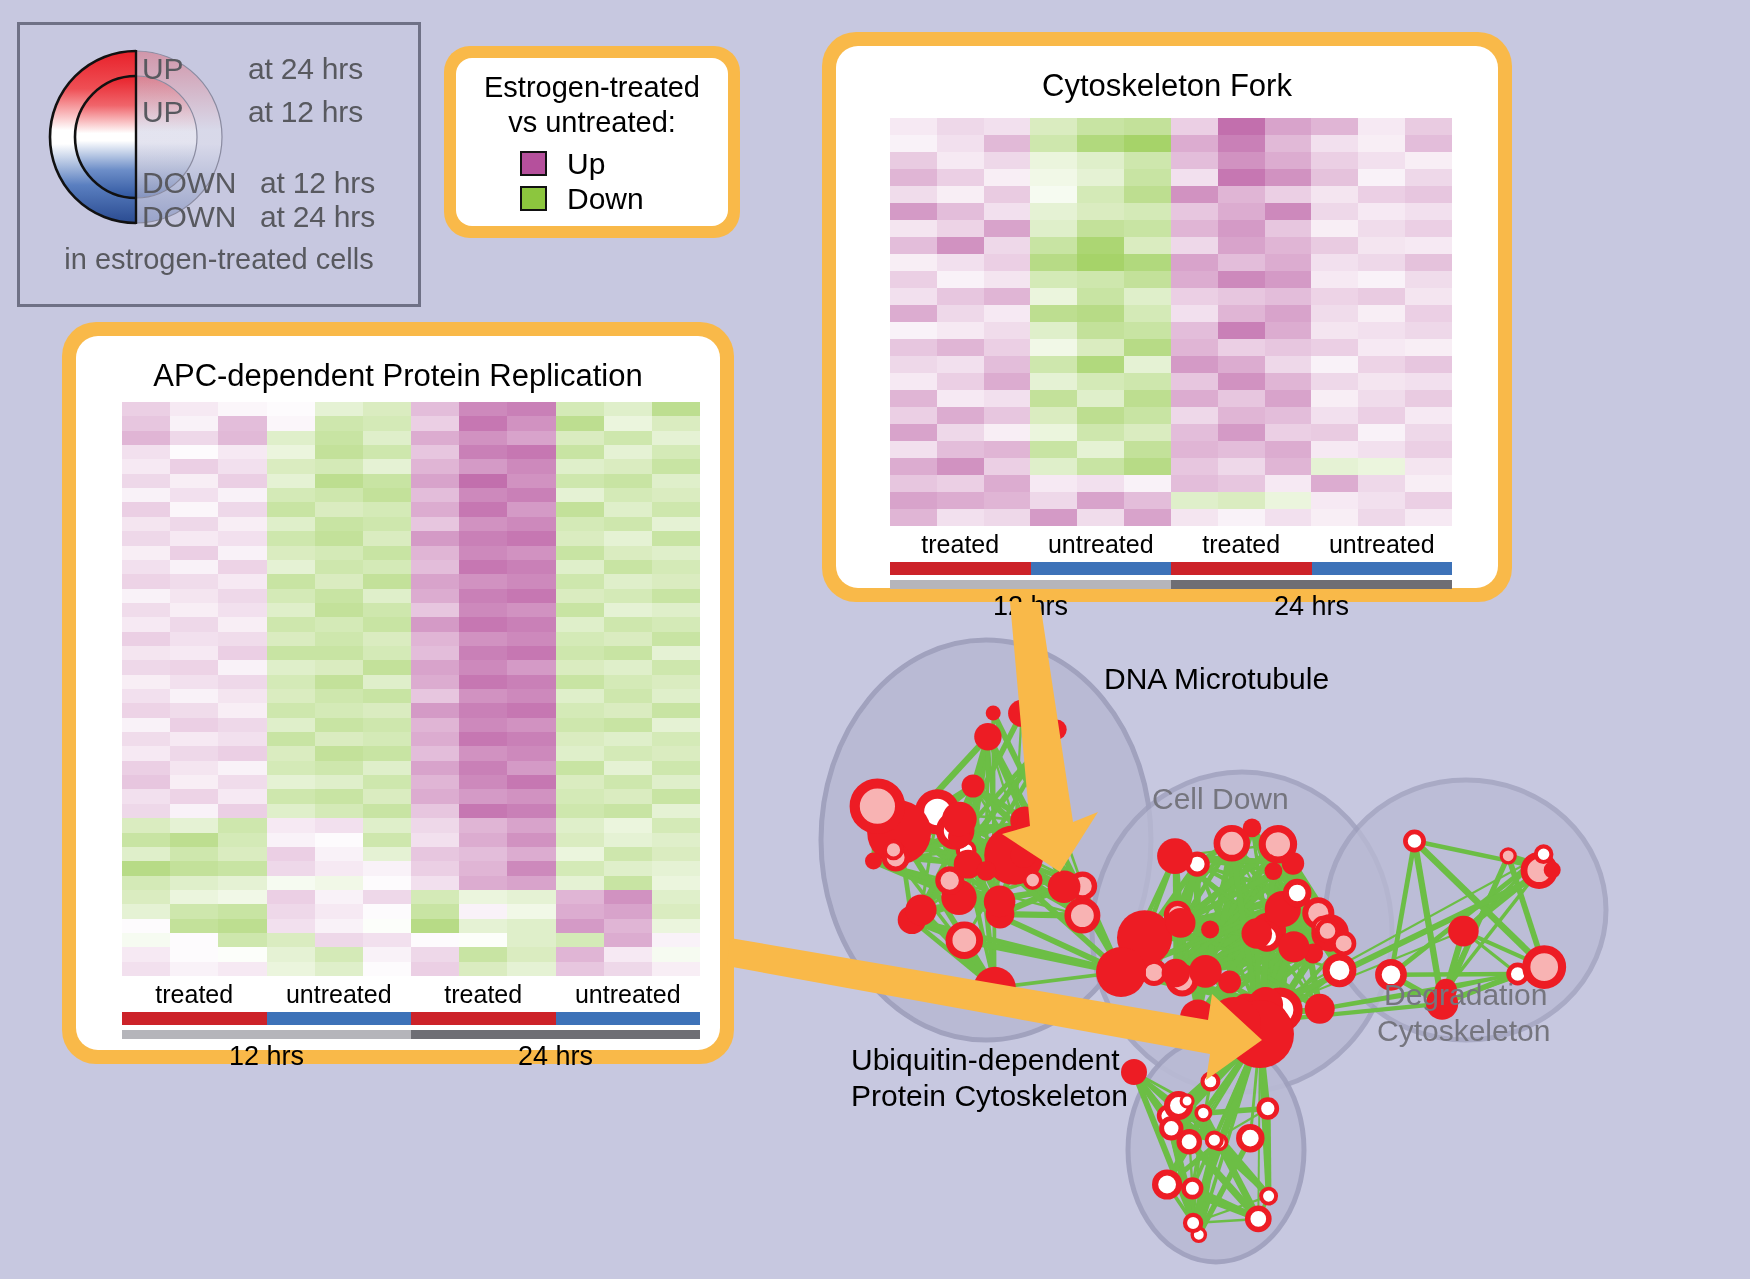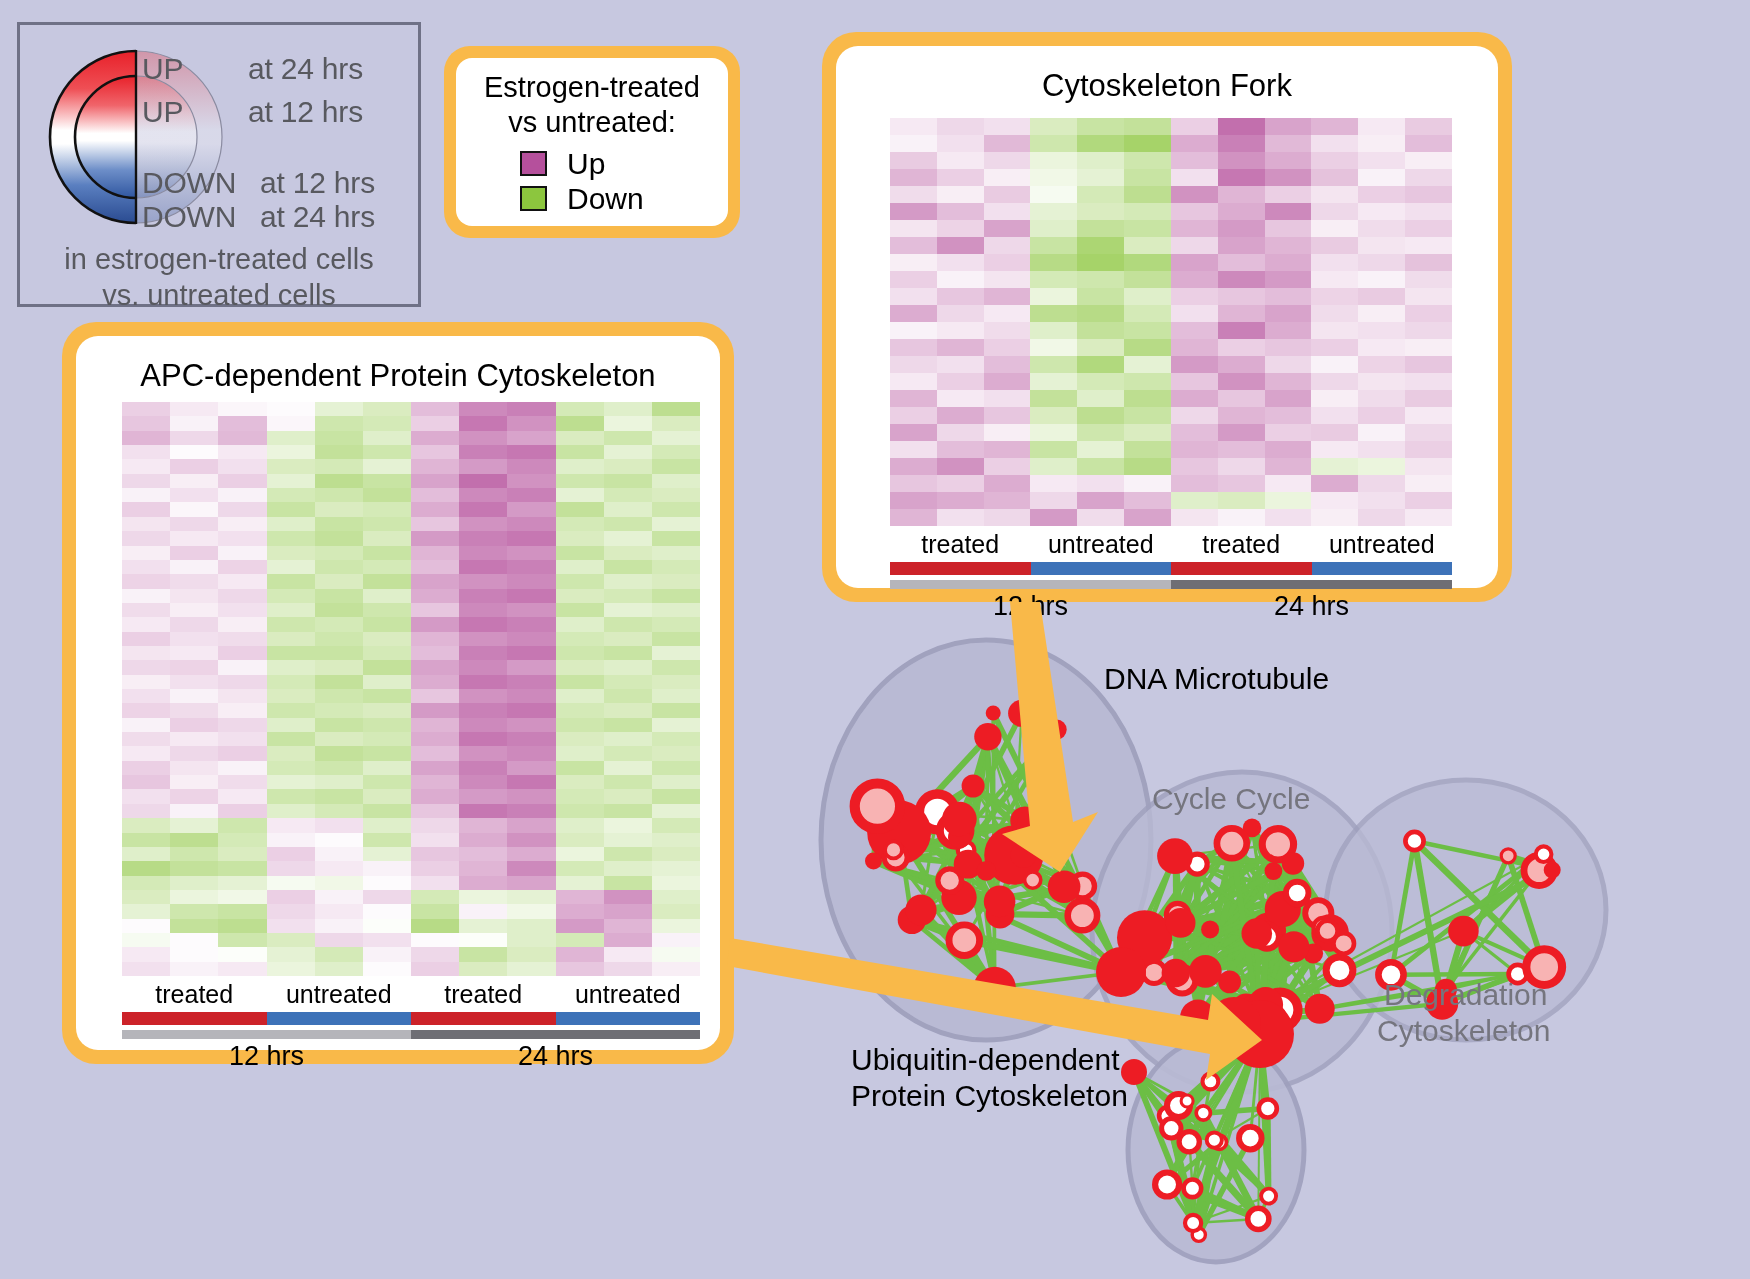--- a/index.html
+++ b/index.html
@@ -145,21 +145,20 @@
     <div class="ck-label" style="left:122px;top:27px;">UP</div>
     <div class="ck-label" style="left:228px;top:27px;">at 24 hrs</div>
     <div class="ck-label" style="left:122px;top:70px;">UP</div>
     <div class="ck-label" style="left:228px;top:70px;">at 12 hrs</div>
     <div class="ck-label" style="left:122px;top:141px;">DOWN</div>
     <div class="ck-label" style="left:240px;top:141px;">at 12 hrs</div>
     <div class="ck-label" style="left:122px;top:175px;">DOWN</div>
     <div class="ck-label" style="left:240px;top:175px;">at 24 hrs</div>
 
     <div class="ck-foot" style="top:216px;">in estrogen-treated cells</div>
-    <div class="ck-foot" style="top:252px;">vs. untreated cells</div>
   </div>
 
   <div class="panel" id="legend-panel">
     <div class="panel-inner">
       <div class="legend-title">
         <div>Estrogen-treated</div>
         <div>vs untreated:</div>
       </div>
       <div class="legend-rows">
         <div class="legend-row">
@@ -487,21 +486,21 @@
         <div class="axis-time-names">
           <div>12 hrs</div>
           <div>24 hrs</div>
         </div>
       </div>
     </div>
   </div>
 
   <div class="panel" id="apc-panel">
     <div class="panel-inner">
-      <div class="hm-title" style="top:22px;">APC-dependent Protein Cytoskeleton</div>
+      <div class="hm-title" style="top:22px;">APC-dependent Protein Replication</div>
       <div class="heatmap" id="hm-apc" style="left: 46px; top: 66px; width: 578px; height: 574px; grid-template-columns: repeat(12, 1fr); grid-template-rows: repeat(40, 1fr);">
           <i style="background:rgb(235,207,228)"></i>
           <i style="background:rgb(246,233,243)"></i>
           <i style="background:rgb(251,246,250)"></i>
           <i style="background:rgb(253,251,253)"></i>
           <i style="background:rgb(229,242,212)"></i>
           <i style="background:rgb(218,236,192)"></i>
           <i style="background:rgb(227,189,218)"></i>
           <i style="background:rgb(205,137,188)"></i>
           <i style="background:rgb(201,128,183)"></i>
@@ -1481,21 +1480,21 @@
         <circle cx="397.1" cy="481.0" r="6.0" fill="#ffffff" stroke="#ed1c24" stroke-width="3.1"></circle>
         <circle cx="399.2" cy="521.7" r="10.1" fill="#ffffff" stroke="#ed1c24" stroke-width="5.3"></circle>
         <circle cx="331.0" cy="352.0" r="25.0" fill="#ed1c24"></circle>
         <circle cx="470.0" cy="414.0" r="34.0" fill="#ed1c24"></circle>
         <circle cx="444.0" cy="404.0" r="27.0" fill="#ed1c24"></circle>
         <circle cx="344.0" cy="452.0" r="13.0" fill="#ed1c24"></circle>
       </g>
   </svg>
 
   <div class="cluster-label dark" style="left:1104px;top:662px;">DNA Microtubule</div>
-  <div class="cluster-label grey" style="left:1152px;top:782px;">Cycle Cycle</div>
+  <div class="cluster-label grey" style="left:1152px;top:782px;">Cell Down</div>
   <div class="cluster-label grey" style="left:1384px;top:978px;">Degradation</div>
   <div class="cluster-label grey" style="left:1377px;top:1014px;">Cytoskeleton</div>
   <div class="cluster-label dark" style="left:851px;top:1043px;">Ubiquitin-dependent</div>
   <div class="cluster-label dark" style="left:851px;top:1079px;">Protein Cytoskeleton</div>
 
   <svg id="arrows" viewBox="0 0 1750 1279">
     <polygon fill="#f9b949" points="1010,602 1040,602 1073,822 1098,812 1060,872 1002,834 1030,826"></polygon>
     <polygon fill="#f9b949" points="730,938 1208,1020 1212,994 1262,1040 1206,1080 1210,1054 727,966"></polygon>
   </svg>
 

